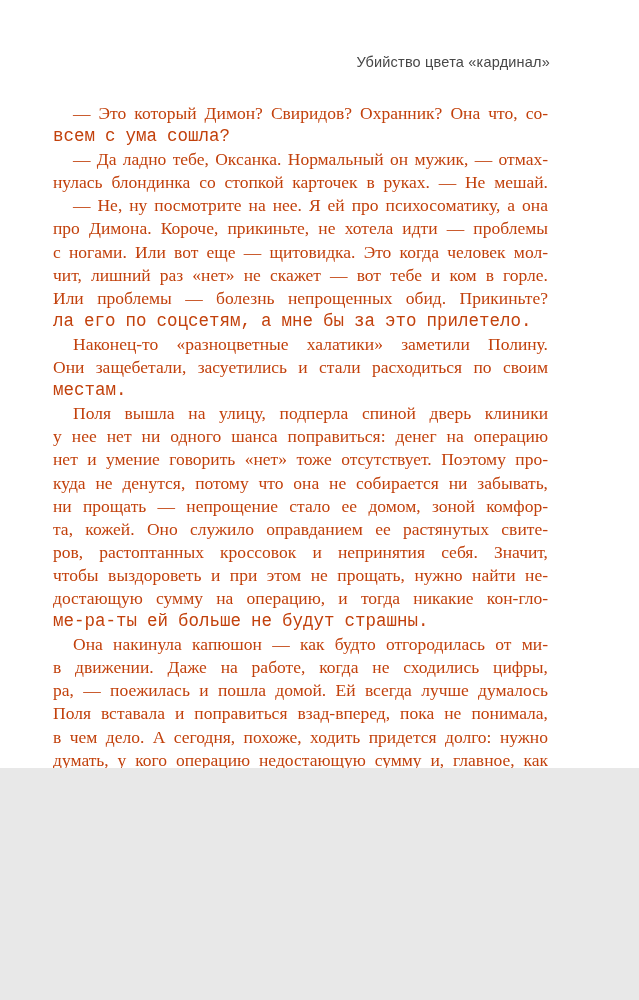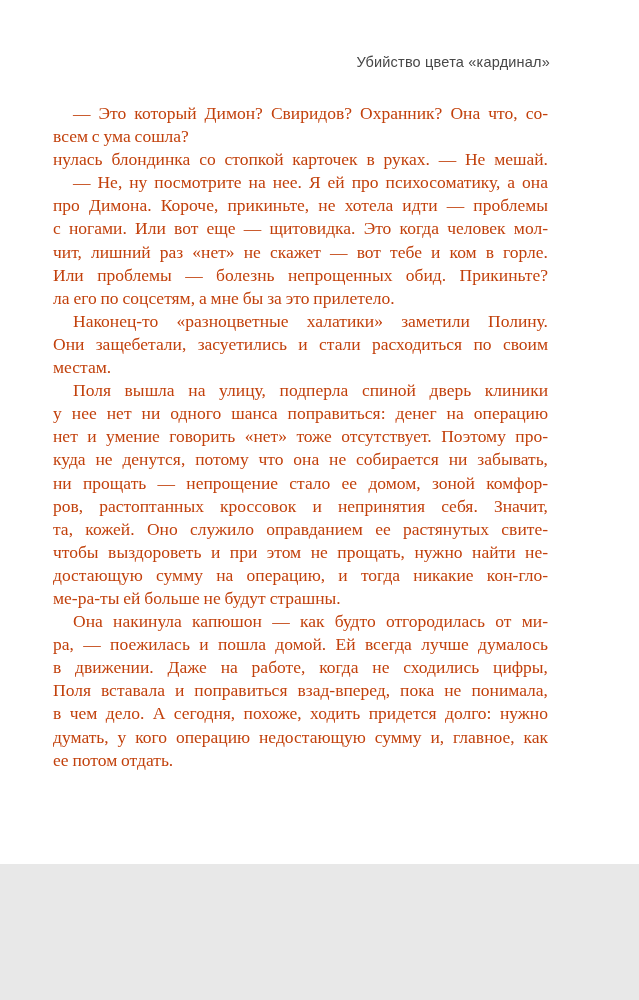--- a/index.html
+++ b/index.html
@@ -3,21 +3,21 @@
 <meta charset="utf-8">
 <style>
   html, body {
     margin: 0;
     padding: 0;
     background: #e8e8e8;
   }
   .page {
     position: relative;
     width: 639px;
-    height: 864px;
+    height: 768px;
     background: #ffffff;
     overflow: hidden;
     font-family: "Liberation Serif", "DejaVu Serif", serif;
   }
   .running-header {
     position: absolute;
     top: 54px;
     left: 53px;
     right: 89px;
     text-align: right;
@@ -42,20 +42,21 @@
     line-height: 23.1px;
     height: 23.1px;
     white-space: normal;
     word-spacing: -0.5px;
     text-align: justify;
     text-align-last: justify;
     -moz-text-align-last: justify;
   }
   .line.para-end {
     text-align-last: left;
+    font-family: Liberation Mono, monospace;
     -moz-text-align-last: left;
   }
   .line.indent {
     text-indent: 20px;
   }
   .page-number {
     position: absolute;
     top: 908px;
     left: 53px;
     right: 87px;
@@ -70,20 +71,21 @@
 
 <div class="page">
   <div class="running-header">Убийство цвета «кардинал»</div>
 
   <div class="text-block">
       <div class="paragraph">
         <div class="line indent">— Это который Димон? Свиридов? Охранник? Она что, со-</div>
         <div class="line para-end">всем с ума сошла?</div>
       </div>
       <div class="paragraph">
+        <div class="line indent">— Да ладно тебе, Оксанка. Нормальный он мужик, — отмах-</div>
         <div class="line">нулась блондинка со стопкой карточек в руках. — Не мешай.</div>
       </div>
       <div class="paragraph">
         <div class="line indent">— Не, ну посмотрите на нее. Я ей про психосоматику, а она</div>
         <div class="line">про Димона. Короче, прикиньте, не хотела идти — проблемы</div>
         <div class="line">с ногами. Или вот еще — щитовидка. Это когда человек мол-</div>
         <div class="line">чит, лишний раз «нет» не скажет — вот тебе и ком в горле.</div>
         <div class="line">Или проблемы — болезнь непрощенных обид. Прикиньте?</div>
         <div class="line para-end">ла его по соцсетям, а мне бы за это прилетело.</div>
       </div>
@@ -91,30 +93,30 @@
         <div class="line indent">Наконец-то «разноцветные халатики» заметили Полину.</div>
         <div class="line">Они защебетали, засуетились и стали расходиться по своим</div>
         <div class="line para-end">местам.</div>
       </div>
       <div class="paragraph">
         <div class="line indent">Поля вышла на улицу, подперла спиной дверь клиники</div>
         <div class="line">у нее нет ни одного шанса поправиться: денег на операцию</div>
         <div class="line">нет и умение говорить «нет» тоже отсутствует. Поэтому про-</div>
         <div class="line">куда не денутся, потому что она не собирается ни забывать,</div>
         <div class="line">ни прощать — непрощение стало ее домом, зоной комфор-</div>
+        <div class="line">та, кожей. Оно служило оправданием ее растянутых свите-</div>
         <div class="line">ров, растоптанных кроссовок и непринятия себя. Значит,</div>
-        <div class="line">та, кожей. Оно служило оправданием ее растянутых свите-</div>
         <div class="line">чтобы выздороветь и при этом не прощать, нужно найти не-</div>
         <div class="line">достающую сумму на операцию, и тогда никакие кон-гло-</div>
         <div class="line para-end">ме-ра-ты ей больше не будут страшны.</div>
       </div>
       <div class="paragraph">
         <div class="line indent">Она накинула капюшон — как будто отгородилась от ми-</div>
+        <div class="line">в движении. Даже на работе, когда не сходились цифры,</div>
         <div class="line">ра, — поежилась и пошла домой. Ей всегда лучше думалось</div>
-        <div class="line">в движении. Даже на работе, когда не сходились цифры,</div>
         <div class="line">Поля вставала и поправиться взад-вперед, пока не понимала,</div>
         <div class="line">в чем дело. А сегодня, похоже, ходить придется долго: нужно</div>
         <div class="line">думать, у кого операцию недостающую сумму и, главное, как</div>
         <div class="line para-end">ее потом отдать.</div>
       </div>
     </div>
 
   <div class="page-number">5</div>
 </div>
 

